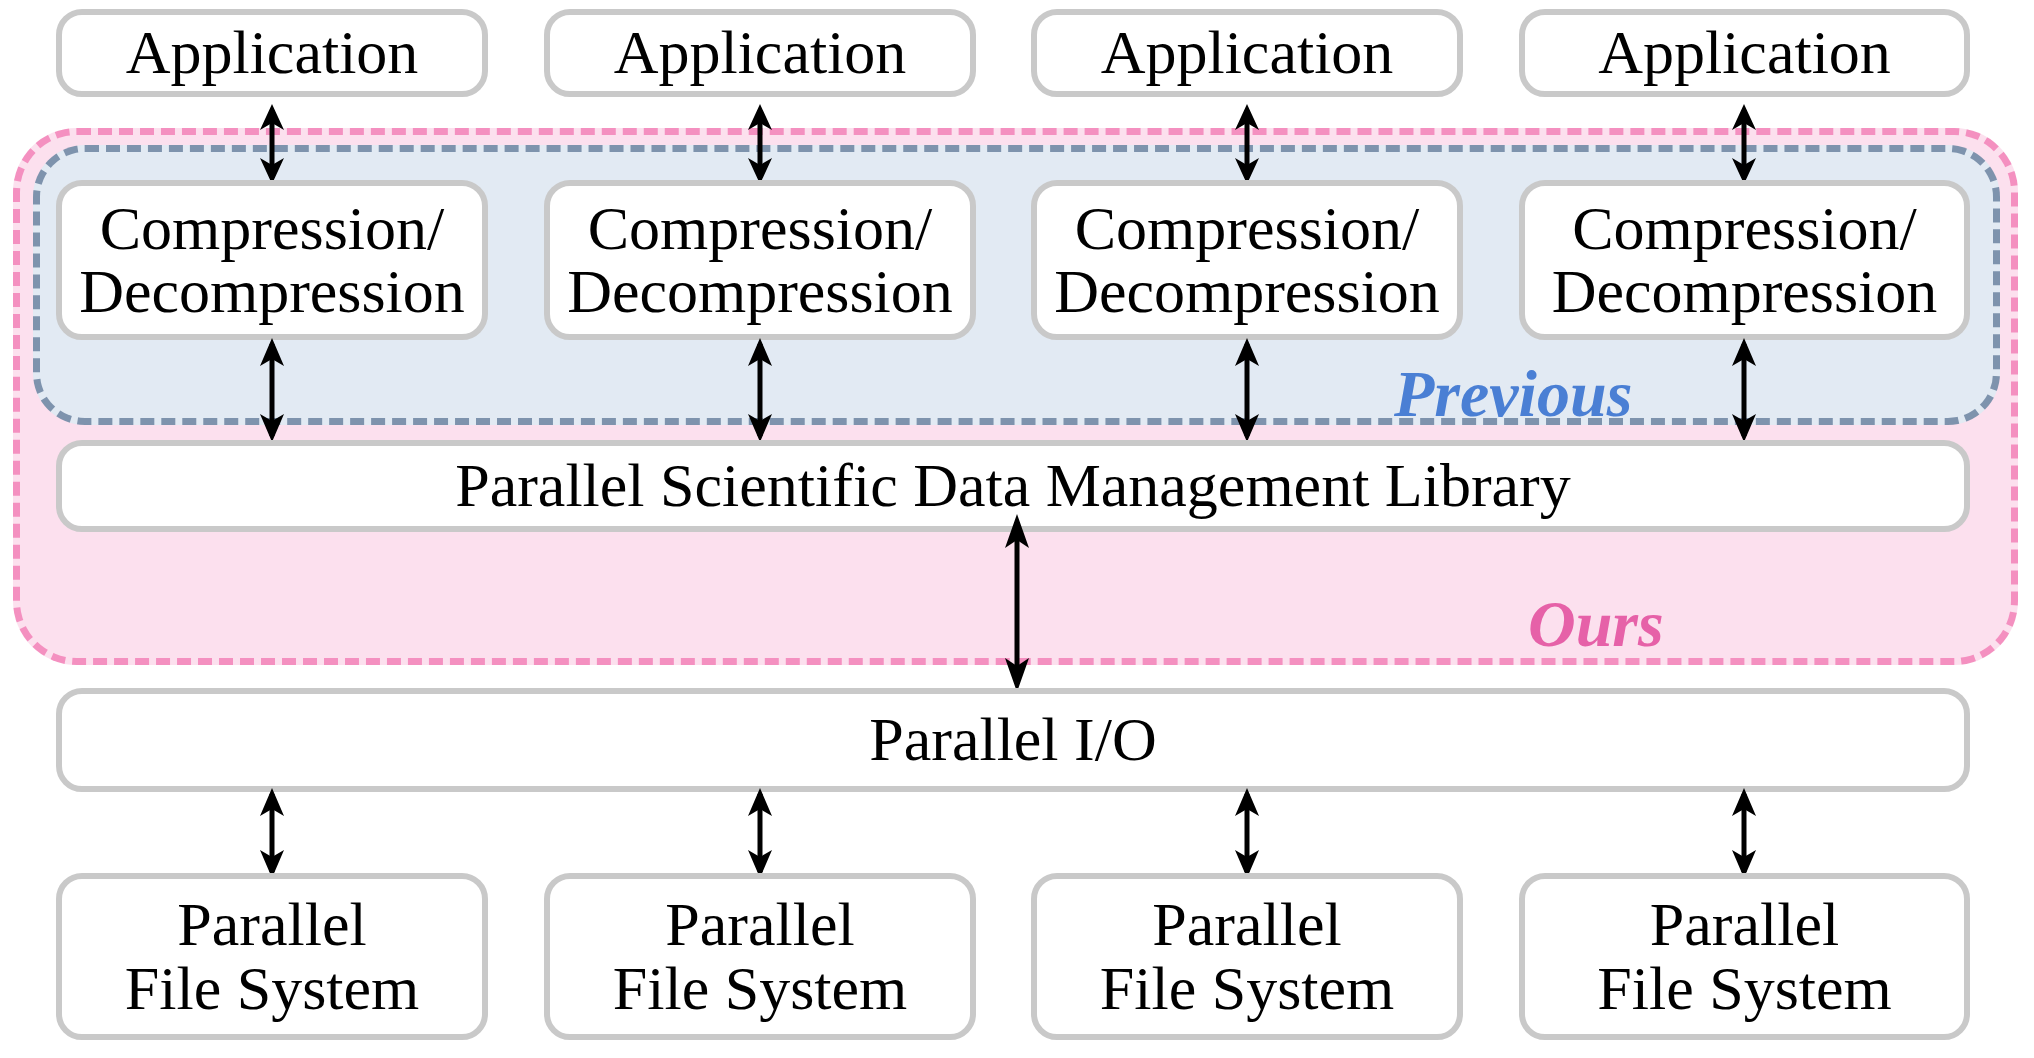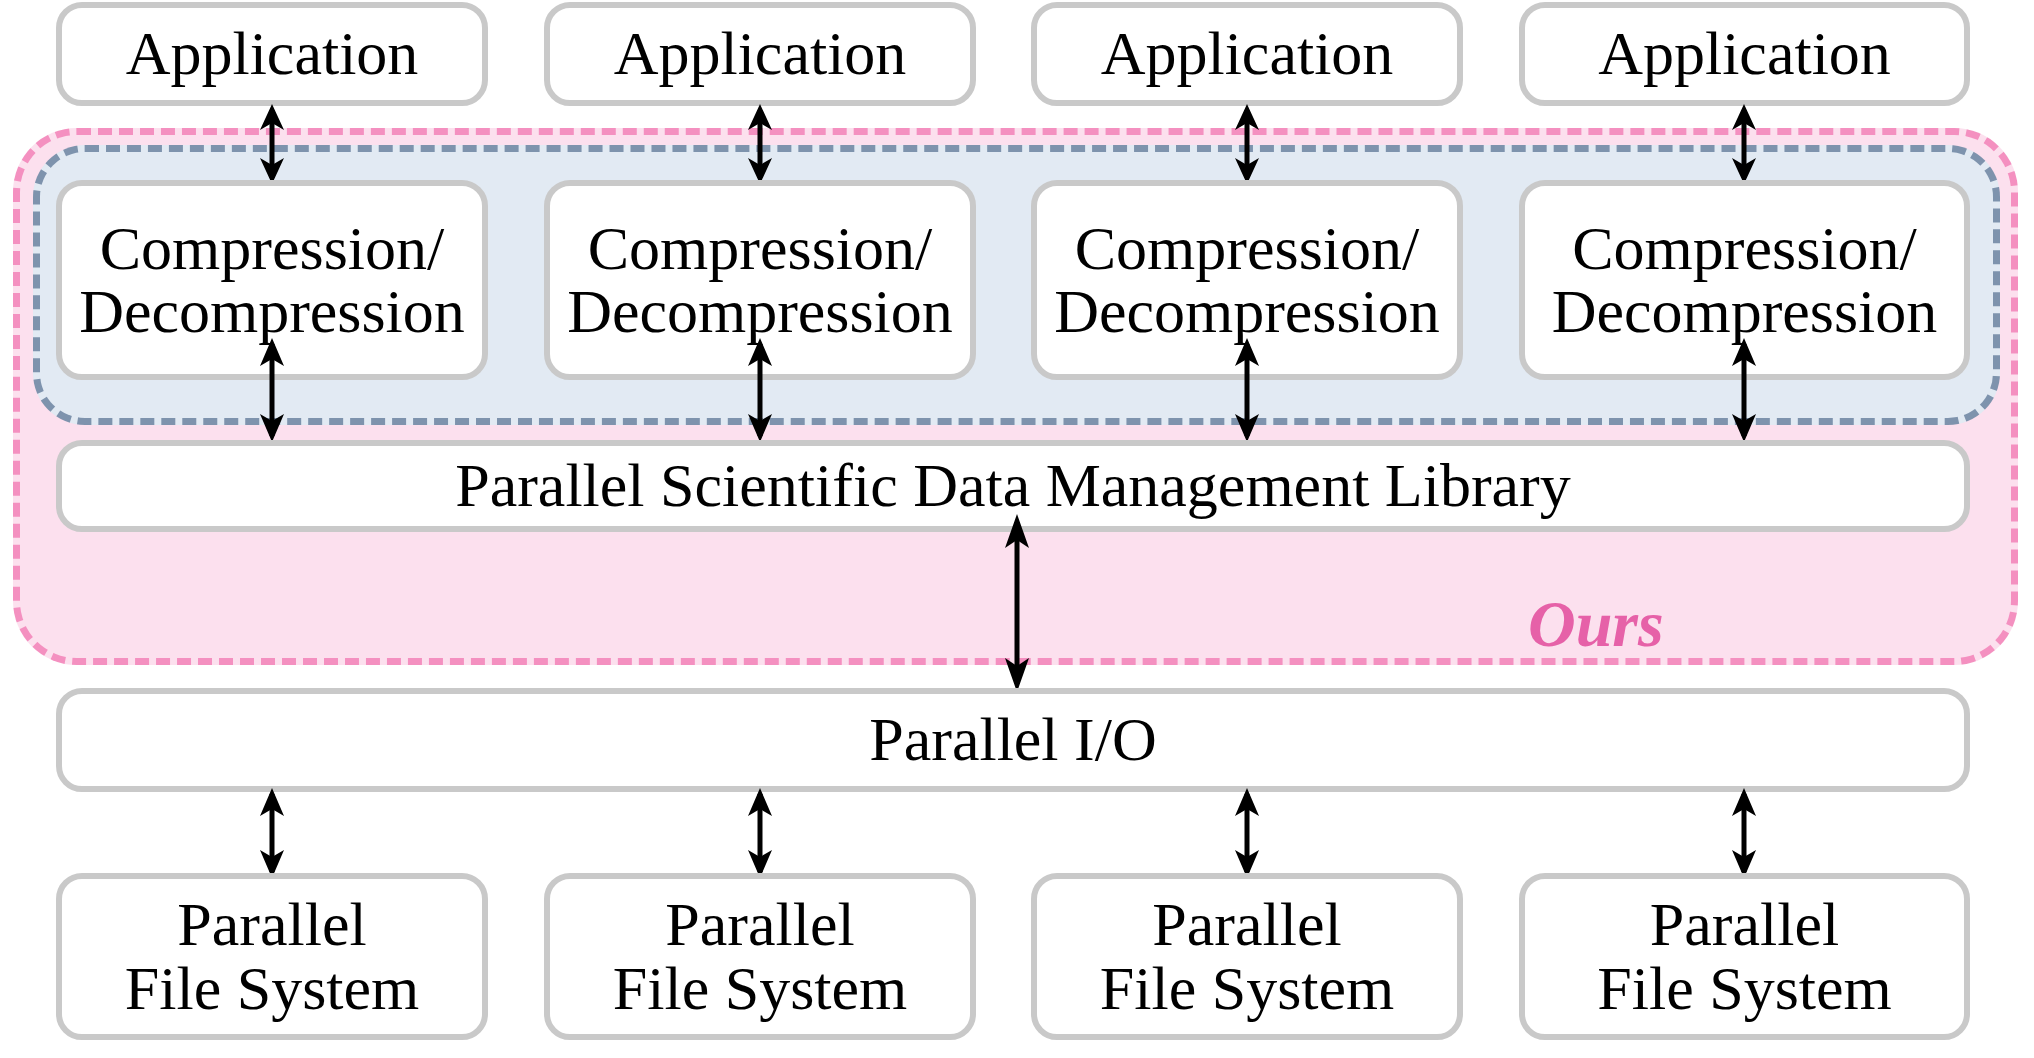--- a/index.html
+++ b/index.html
@@ -30,22 +30,22 @@
     border:6px solid #c9c9c9;
     border-radius:26px;
     display:flex;align-items:center;justify-content:center;
     text-align:center;
     color:#000000;
     line-height:1.02;
     white-space:pre-line;
   }
 
   
-  .row-app   { top:2px;   height:104px;  font-size:62px; }
-  .row-cmp   { top:180px; height:200px; font-size:62px; }
+  .row-app   { top:9px;   height:88px;  font-size:62px; }
+  .row-cmp   { top:180px; height:160px; font-size:62px; }
   .row-pfs   { top:873px; height:167px; font-size:62px; }
 
   .col0{ left:56px;   width:432px; }
   .col1{ left:544px;  width:432px; }
   .col2{ left:1031px; width:432px; }
   .col3{ left:1519px; width:451px; }
 
   .wide{ left:56px; width:1914px; }
   #psdml-box   { top:440px; height:92px;  font-size:62px; }
   #parallelio-box{ top:688px; height:104px; font-size:62px; }
@@ -138,20 +138,21 @@
     </svg>
   </div>
   <div class="arrow" style="left:1727px;top:338px;height:104px;">
     <svg viewBox="0 0 34 104" preserveAspectRatio="none">
       <line x1="17" y1="6" x2="17" y2="98" stroke="#000" stroke-width="5"></line>
       <polygon points="17,0 5,28 17,21 29,28" fill="#000"></polygon>
       <polygon points="17,104 5,76 17,83 29,76" fill="#000"></polygon>
     </svg>
   </div>
 
+  <div class="region-label" id="previous-label">Previous</div>
   <div class="region-label" id="ours-label">Ours</div>
 
   <div class="node wide" id="psdml-box">Parallel Scientific Data Management Library</div>
 
   <div class="arrow" style="left:1000px;top:514px;height:178px;">
     <svg viewBox="0 0 34 178" preserveAspectRatio="none">
       <line x1="17" y1="8" x2="17" y2="170" stroke="#000" stroke-width="5"></line>
       <polygon points="17,0 5,34 17,26 29,34" fill="#000"></polygon>
       <polygon points="17,178 5,144 17,152 29,144" fill="#000"></polygon>
     </svg>

